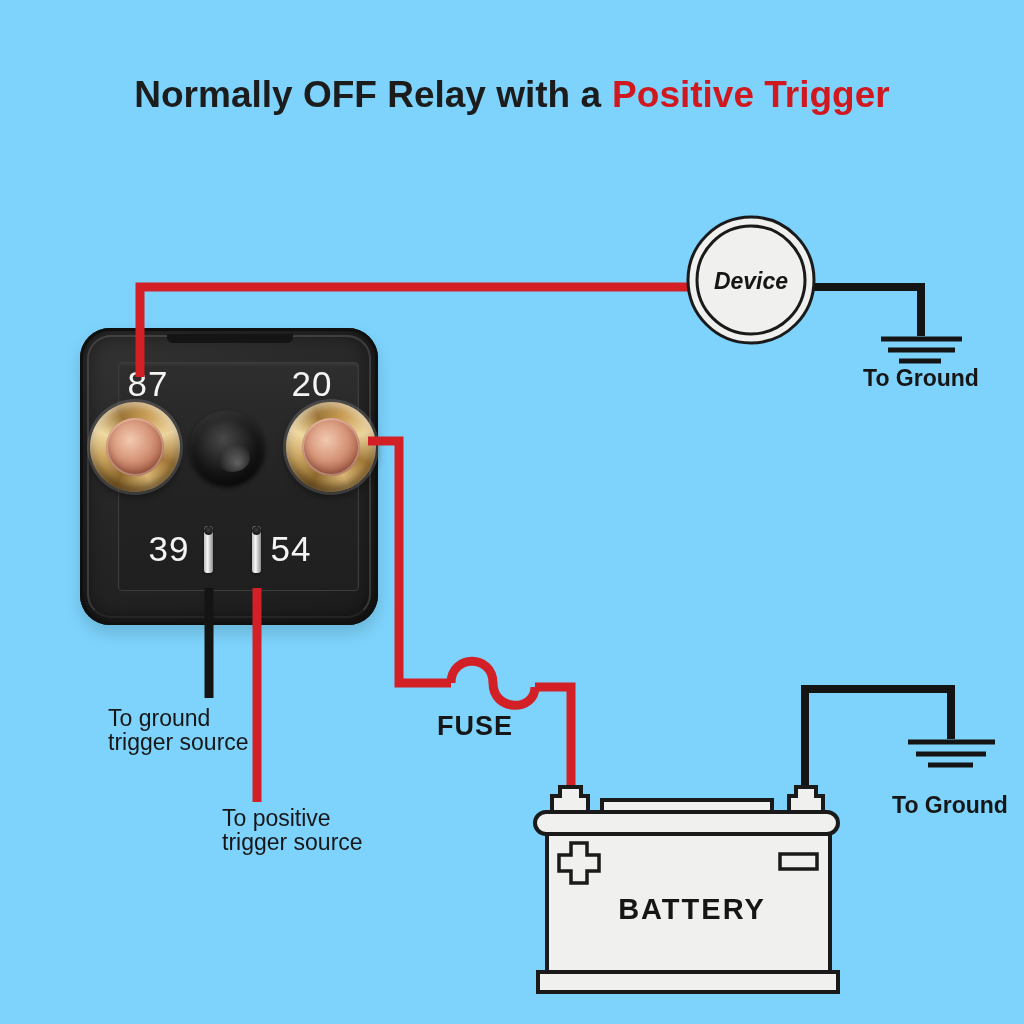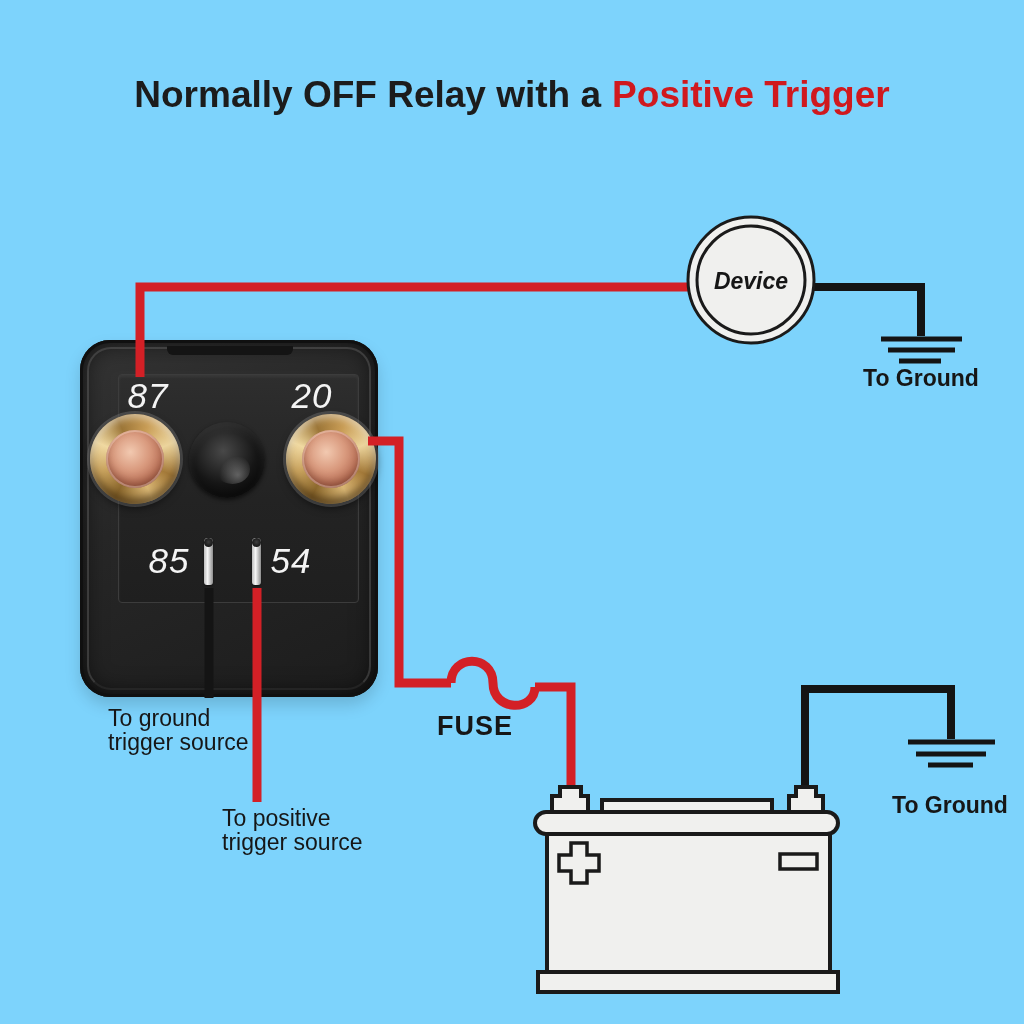--- a/index.html
+++ b/index.html
@@ -9,26 +9,25 @@
     font-family:"Liberation Sans", sans-serif;color:#1a1a1a;
   }
   
   .title{
     position:absolute;top:74px;left:0;width:100%;text-align:center;
     font-size:37px;font-weight:bold;color:#1c1c1c;white-space:nowrap;
   }
   .title .red{color:#d0191e;margin-left:.30em;}
   
   .relay{
-    position:absolute;left:80px;top:340px;width:298px;height:357px;
+    position:absolute;left:80px;top:328px;width:298px;height:297px;
     border-radius:30px;
     background:linear-gradient(155deg,#343434 0%,#272727 42%,#1c1c1c 100%);
     box-shadow:inset 0 0 0 3px #101010, inset 0 0 26px rgba(0,0,0,.85), 0 8px 16px rgba(0,0,0,.15);
     z-index:1;
-    font-style:italic;
   }
   .relay .rim{
     position:absolute;inset:7px;border-radius:24px;
     border:2px solid rgba(110,110,110,.40);
     border-bottom-color:rgba(55,55,55,.45);
     pointer-events:none;
   }
   .relay .notch{
     position:absolute;left:87px;top:6px;width:126px;height:9px;
     background:#141414;border-radius:0 0 6px 6px;
@@ -95,21 +94,21 @@
   <div class="title">
     <span>Normally OFF Relay with a</span><span class="red">Positive Trigger</span>
   </div>
 
   <div class="relay">
     <div class="rim"></div>
     <div class="notch"></div>
     <div class="panel"></div>
     <span class="term-label" style="left:68px;top:56px;">87</span>
     <span class="term-label" style="left:232px;top:56px;">20</span>
-    <span class="term-label" style="left:89px;top:221px;">85</span>
+    <span class="term-label" style="left:89px;top:221px;">39</span>
     <span class="term-label" style="left:211px;top:221px;">54</span>
     <div class="brass" style="left:10px;top:74px;">
       <div class="copper"></div>
     </div>
     <div class="brass" style="left:206px;top:74px;">
       <div class="copper"></div>
     </div>
     <div class="hole">
         <div class="glint"></div>
       </div>
@@ -157,20 +156,21 @@
       <rect x="538" y="972" width="300" height="20" stroke-width="4"></rect>
       <path d="M 571 843 H 587 V 855 H 599 V 871 H 587 V 883 H 571 V 871 H 559 V 855 H 571 Z" stroke-width="3.5"></path>
       <rect x="780" y="854" width="37" height="15" stroke-width="3.5"></rect>
     </g>
   </svg>
 
   <div class="lbl b device-lbl" style="left:751px;top:281px;font-style:italic;">Device</div>
   <div class="lbl b ground-lbl" style="left:921px;top:378px;">To Ground</div>
   <div class="lbl b ground-lbl" style="left:950px;top:805px;">To Ground</div>
   <div class="lbl b fuse-lbl" style="left:475px;top:726px;">FUSE</div>
+  <div class="lbl b battery-lbl" style="left:692px;top:909px;">BATTERY</div>
 
   <div class="trigger-lbl" style="left:108px;top:706px;">
     <div>To ground</div>
     <div>trigger source</div>
   </div>
   <div class="trigger-lbl" style="left:222px;top:806px;">
     <div>To positive</div>
     <div>trigger source</div>
   </div>
 

